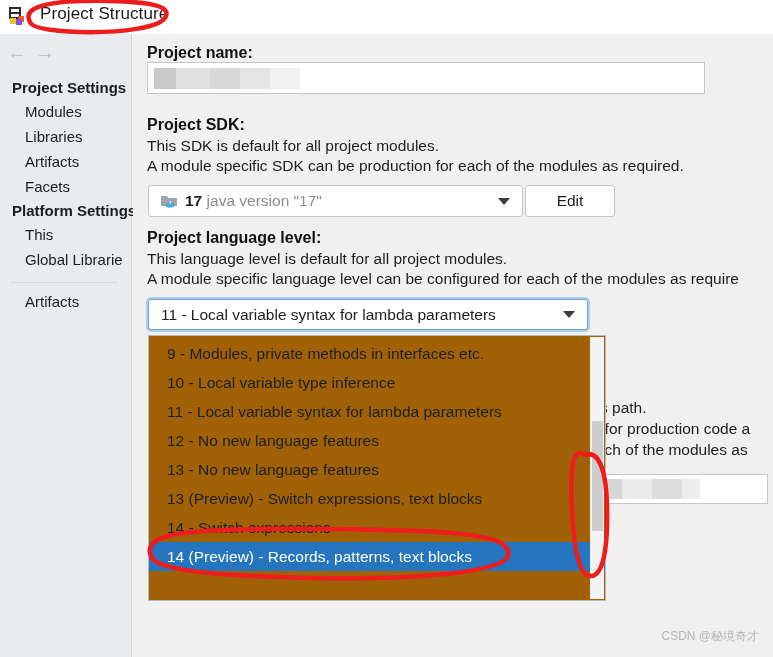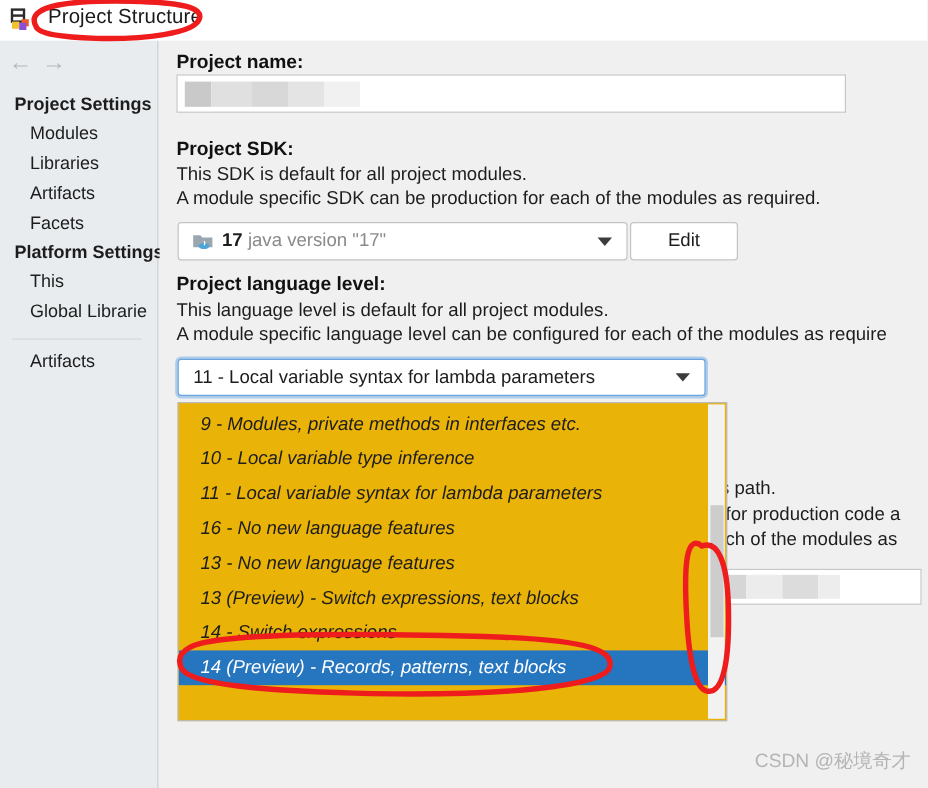--- a/index.html
+++ b/index.html
@@ -103,23 +103,22 @@
 
   .btn {
     position: absolute; background: #ffffff;
     border: 1px solid #c4c4c4; border-radius: 3px;
     display: flex; align-items: center; justify-content: center;
     font-size: 15.5px; color: #1d1d1d;
   }
 
   
   .popup {
-    position: absolute; background: #eab308;
+    position: absolute; background: #a16207;
     border: 1px solid #b9b9b9;
-    font-style: italic;
   }
   .popup-item {
     font-size: 15.5px; color: #1d1d1d; white-space: nowrap;
     height: 29px; line-height: 29px; padding-left: 18px;
   }
   .popup-item.selected { background: #2675bf; color: #ffffff; }
   .popup-scrollbar {
     position: absolute; right: 1px; top: 1px; width: 14px; bottom: 1px;
     background: #f2f2f2;
   }
@@ -127,21 +126,21 @@
     position: absolute; left: 2px; right: 1px; top: 84px; height: 110px;
     background: #cdcdcd;
   }
 
   
   .anno { position: absolute; pointer-events: none; }
 
   
   .watermark {
     position: absolute; right: 14px; bottom: 12px;
-    font-size: 16px; color: #b5b5b5; white-space: nowrap; margin-left: 36px;
+    font-size: 12px; color: #b5b5b5; white-space: nowrap; margin-left: 36px;
   }
 </style>
 </head>
 <body>
 
 <div id="root">
 
   <div class="titlebar">
     <span class="app-icon">
       <svg width="22" height="22" viewBox="0 0 22 22">
@@ -238,21 +237,21 @@
       <span class="combo-text" style="padding-left:12px;">11 - Local variable syntax for lambda parameters</span>
       <span class="caret"></span>
     </div>
 
     <div class="popup" style="left:15px; top:301px; width:458px; height:266px;">
 
       <div style="padding-top:3px;">
         <div class="popup-item">9 - Modules, private methods in interfaces etc.</div>
         <div class="popup-item">10 - Local variable type inference</div>
         <div class="popup-item">11 - Local variable syntax for lambda parameters</div>
-        <div class="popup-item">16 - No new language features</div>
+        <div class="popup-item">12 - No new language features</div>
         <div class="popup-item">13 - No new language features</div>
         <div class="popup-item">13 (Preview) - Switch expressions, text blocks</div>
         <div class="popup-item">14 - Switch expressions</div>
         <div class="popup-item selected">14 (Preview) - Records, patterns, text blocks</div>
       </div>
 
       <div class="popup-scrollbar">
         <div class="popup-thumb"></div>
       </div>
     </div>

